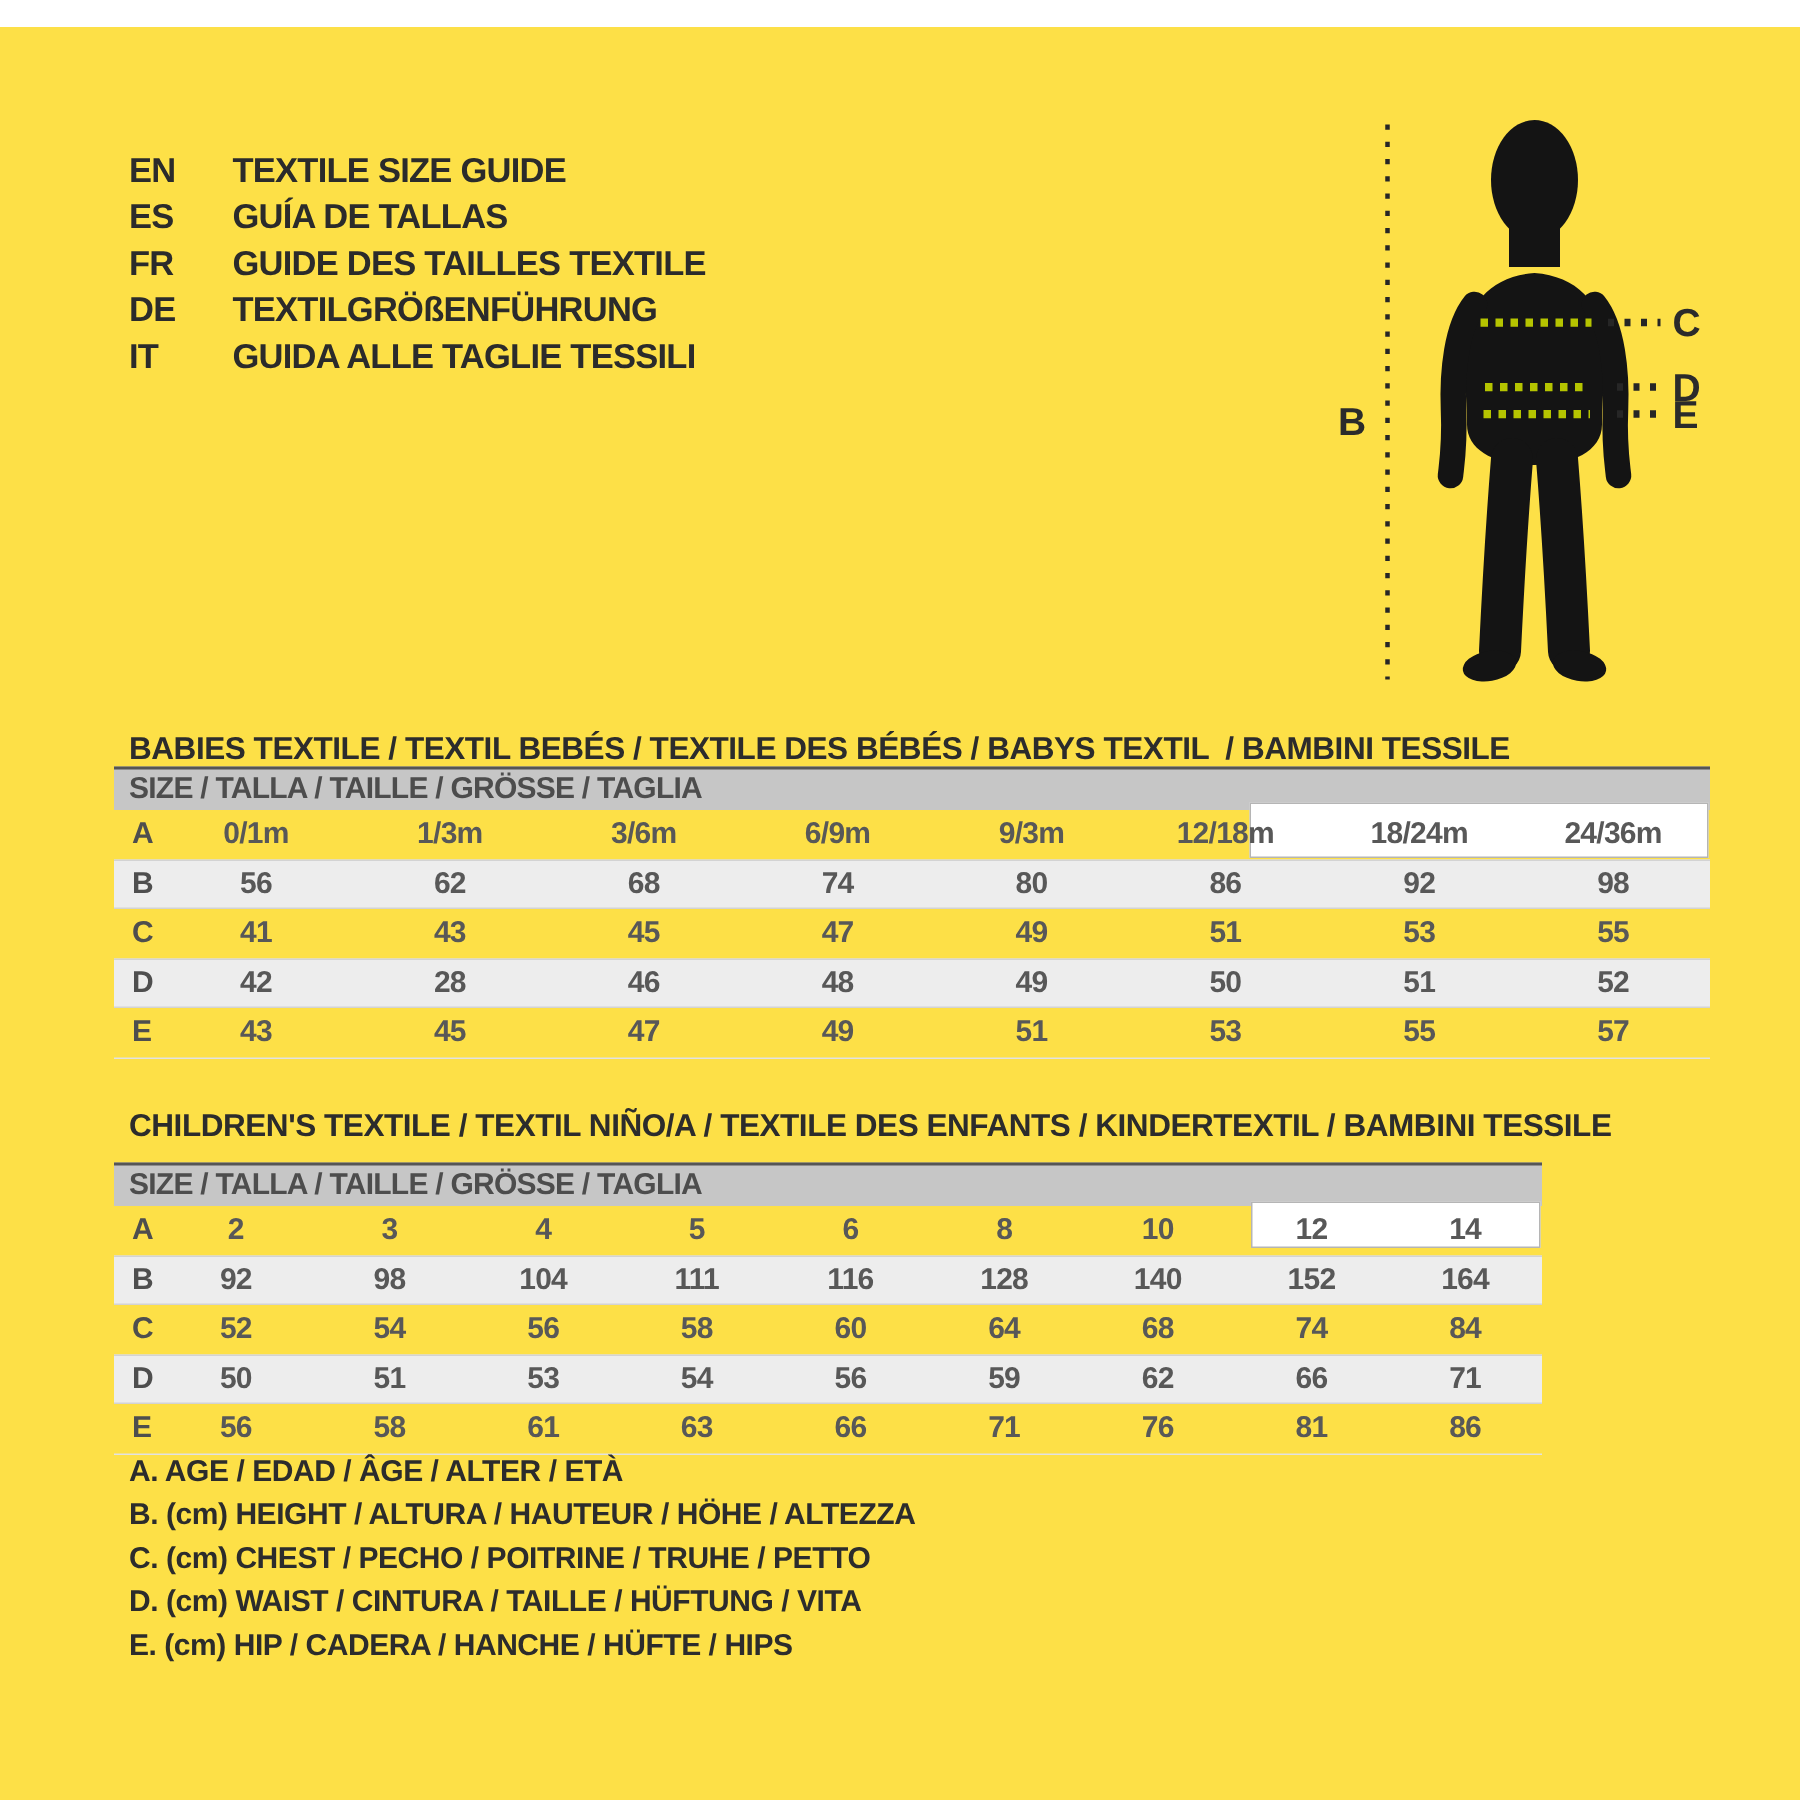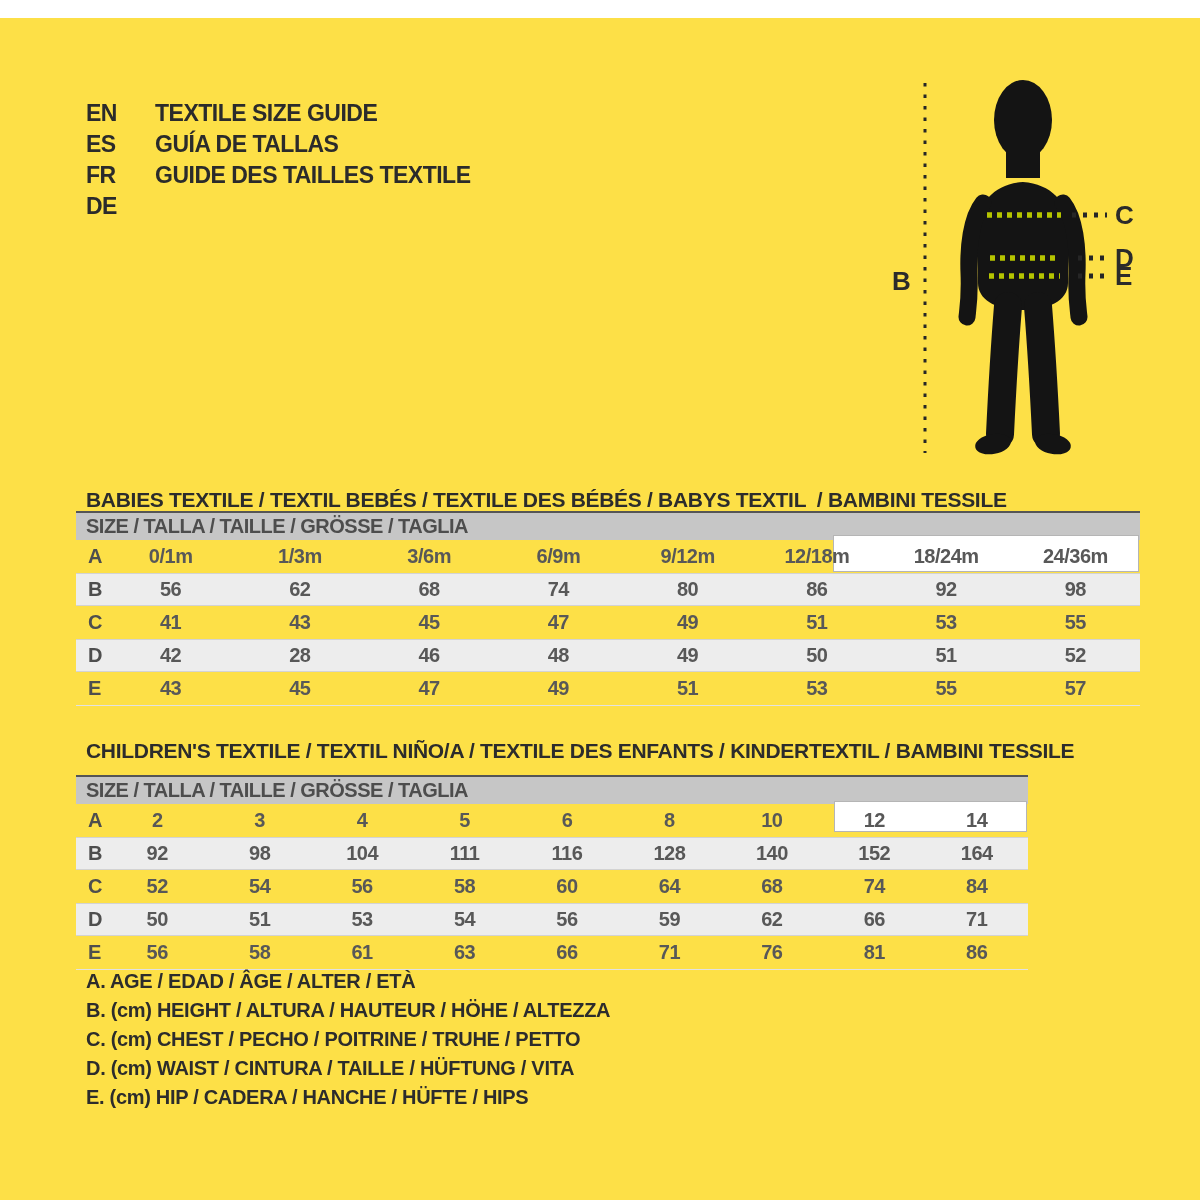--- a/index.html
+++ b/index.html
@@ -58,20 +58,25 @@
       <div class="lang-row">
       <span class="lang-code">ES</span>
       <span class="lang-label">GUÍA DE TALLAS</span>
     </div>
       <div class="lang-row">
       <span class="lang-code">FR</span>
       <span class="lang-label">GUIDE DES TAILLES TEXTILE</span>
     </div>
       <div class="lang-row">
       <span class="lang-code">DE</span>
+      <span class="lang-label">TEXTILGRÖßENFÜHRUNG</span>
+    </div>
+      <div class="lang-row">
+      <span class="lang-code">IT</span>
+      <span class="lang-label">GUIDA ALLE TAGLIE TESSILI</span>
     </div>
     </div>
 
   <svg class="figure-svg" width="300" height="400" viewBox="0 0 300 400">
 
     <line x1="65" y1="15" x2="65" y2="385" stroke-width="3" stroke-dasharray="3.5 8" stroke="#262626"></line>
     <text x="32" y="222" class="fig-label">B</text>
 
     <g fill="#141414">
       <ellipse cx="163" cy="52" rx="29" ry="40"></ellipse>
@@ -102,21 +107,21 @@
   <div class="size-table" id="babies-table">
     <div class="thead">SIZE / TALLA / TAILLE / GRÖSSE / TAGLIA</div>
     <div class="hl-box" id="babies-hl"></div>
     <div class="rows">
         <div class="trow">
           <span class="cell lab">A</span>
           <span class="cell">0/1m</span>
           <span class="cell">1/3m</span>
           <span class="cell">3/6m</span>
           <span class="cell">6/9m</span>
-          <span class="cell">9/12m</span>
+          <span class="cell">9/3m</span>
           <span class="cell">12/18m</span>
           <span class="cell">18/24m</span>
           <span class="cell">24/36m</span>
         </div>
         <div class="trow">
           <span class="cell lab">B</span>
           <span class="cell">56</span>
           <span class="cell">62</span>
           <span class="cell">68</span>
           <span class="cell">74</span>

